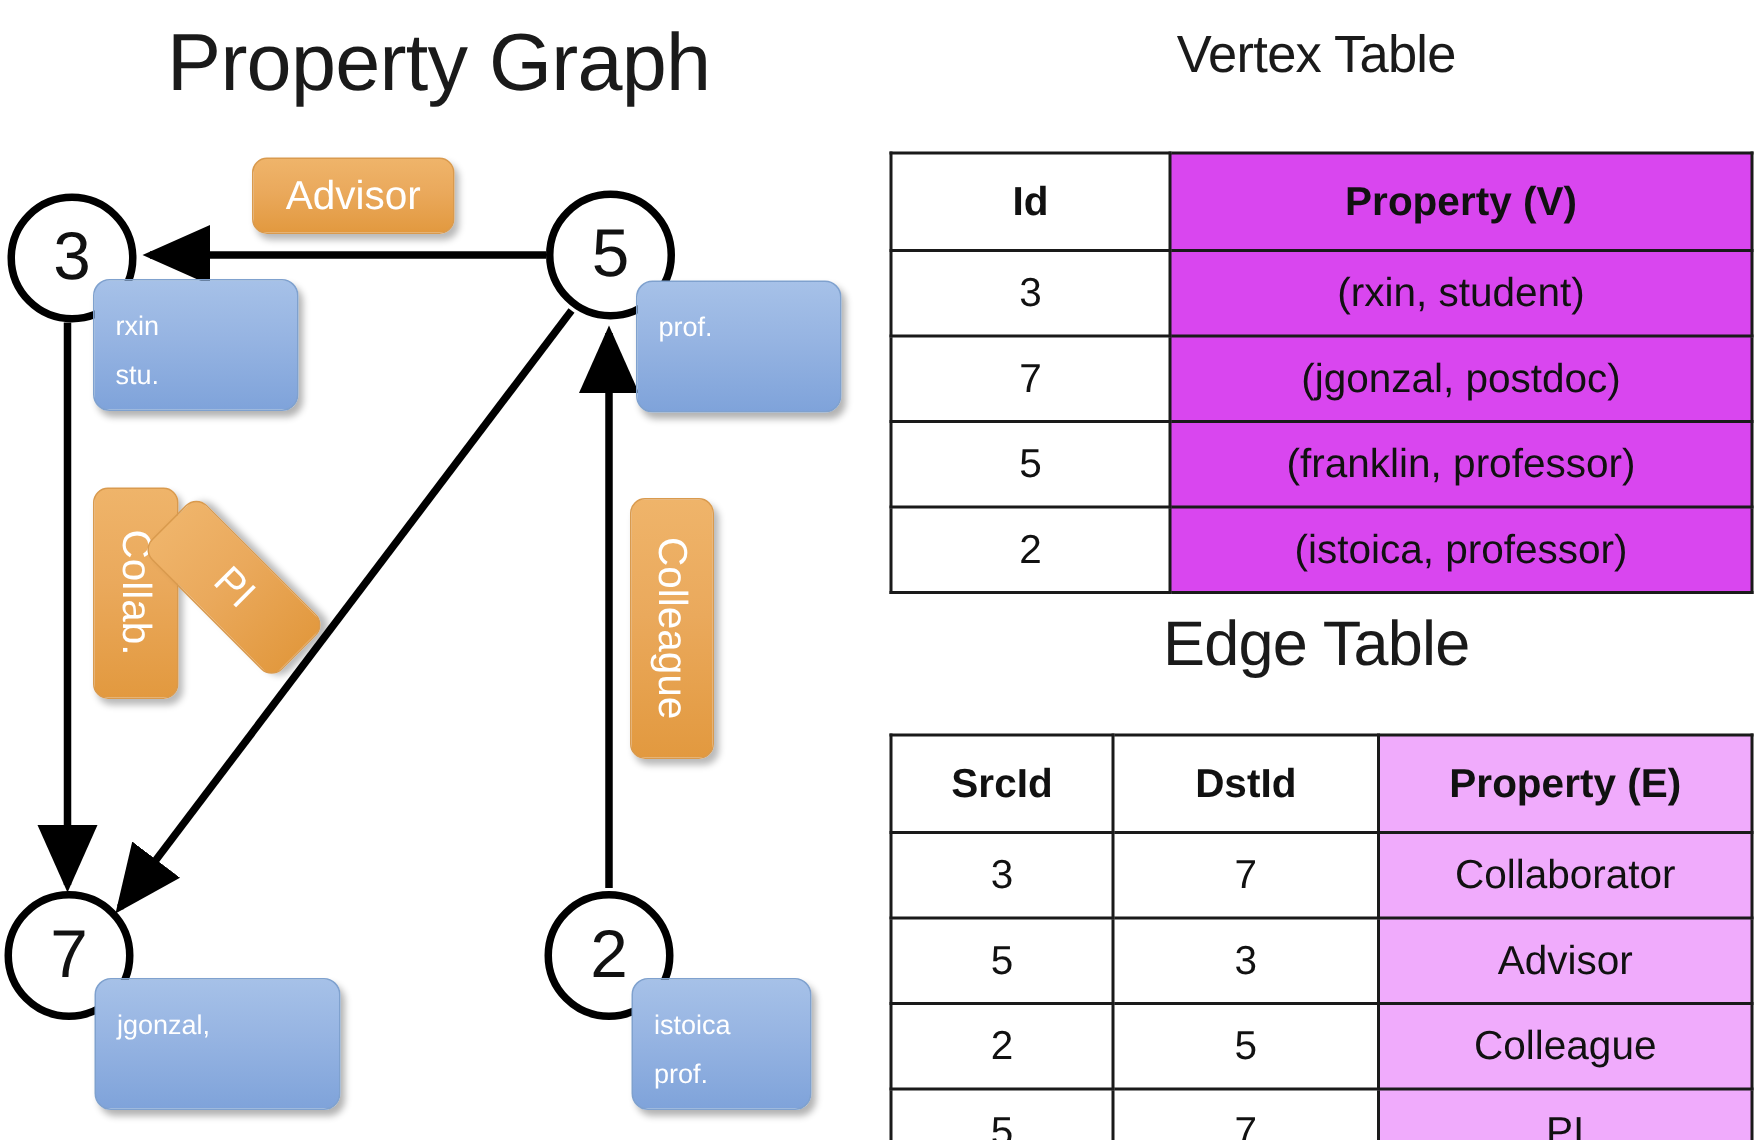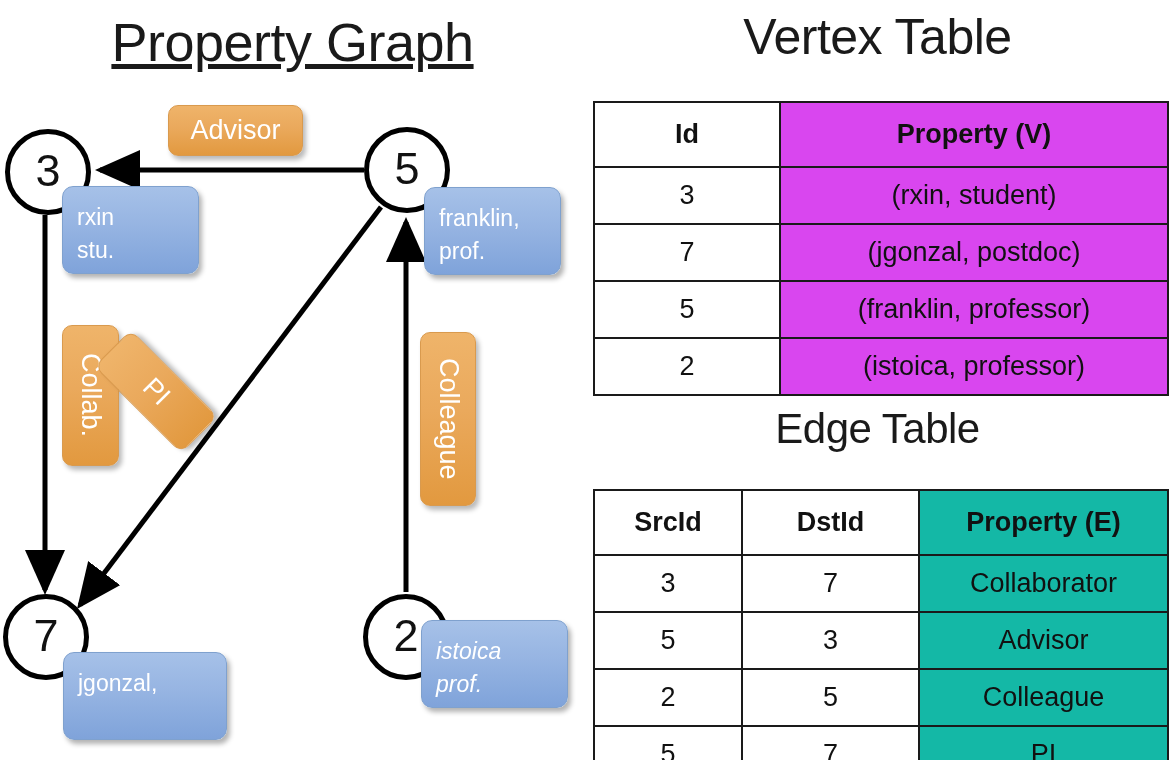--- a/index.html
+++ b/index.html
@@ -23,26 +23,25 @@
     font-weight: 300;
     color: #1a1a1a;
     white-space: nowrap;
     letter-spacing: -0.5px;
   }
   #title-property-graph {
     left: 0; top: 12px; width: 585px;
     text-align: center;
     font-size: 54px;
     line-height: 60px;
-    text-decoration: underline;
   }
   #title-vertex-table {
     left: 585px; top: 8px; width: 585px;
     text-align: center;
-    font-size: 50px;
+    font-size: 35px;
     line-height: 58px;
   }
   #title-edge-table {
     left: 585px; top: 400px; width: 585px;
     text-align: center;
     font-size: 42px;
     line-height: 58px;
   }
 
   
@@ -82,31 +81,31 @@
   #node-2 { left: 363px; top: 594px; }
 
   
   .prop-box {
     position: absolute;
     border-radius: 11px;
     background: linear-gradient(to bottom, #a6c1e8 0%, #96b4e2 45%, #7fa3da 100%);
     border: 1px solid #7fa1ce;
     box-shadow: 3px 4px 5px rgba(0,0,0,0.30);
     color: #ffffff;
-    font-size: 23px;
+    font-size: 18px;
     line-height: 33px;
     padding: 14px 0 10px 14px;
     box-sizing: border-box;
     z-index: 7;
     font-weight: 400;
   }
   #prop-rxin     { left: 62px;  top: 186px; width: 137px; height: 88px; }
   #prop-franklin { left: 424px; top: 187px; width: 137px; height: 88px; }
   #prop-jgonzal  { left: 63px;  top: 652px; width: 164px; height: 88px; }
-  #prop-istoica  { left: 421px; top: 620px; width: 147px; height: 88px; font-style: italic; }
+  #prop-istoica  { left: 421px; top: 652px; width: 120px; height: 88px; }
 
   
   .edge-label {
     position: absolute;
     border-radius: 10px;
     background: linear-gradient(to bottom, #efb46a 0%, #eaa95c 45%, #e2993f 100%);
     border: 1px solid #d99a4e;
     box-shadow: 3px 4px 5px rgba(0,0,0,0.28);
     color: #ffffff;
     font-size: 27px;
@@ -160,21 +159,21 @@
     padding: 4px;
     height: 47px;
     white-space: nowrap;
   }
   .data-table th {
     font-weight: 700;
     font-size: 27px;
     height: 55px;
   }
   .cell-blue  { background: #d946ef; }
-  .cell-peach { background: #14b8a6; }
+  .cell-peach { background: #f0abfc; }
   .cell-white { background: #ffffff; }
 
   #vertex-table { left: 593px; top: 101px; width: 574px; }
   #vertex-table col.c-id   { width: 186px; }
   #vertex-table col.c-prop { width: 388px; }
 
   #edge-table { left: 593px; top: 489px; width: 574px; }
   #edge-table col.c-src  { width: 148px; }
   #edge-table col.c-dst  { width: 177px; }
   #edge-table col.c-prop { width: 249px; }
@@ -213,21 +212,20 @@
   </div>
   <div class="vertex-node" id="node-2">
     <span>2</span>
   </div>
 
   <div class="prop-box" id="prop-rxin">
     <div>rxin</div>
     <div>stu.</div>
   </div>
   <div class="prop-box" id="prop-franklin">
-    <div>franklin,</div>
     <div>prof.</div>
   </div>
   <div class="prop-box" id="prop-jgonzal">
     <div>jgonzal,</div>
   </div>
   <div class="prop-box" id="prop-istoica">
     <div>istoica</div>
     <div>prof.</div>
   </div>
 

